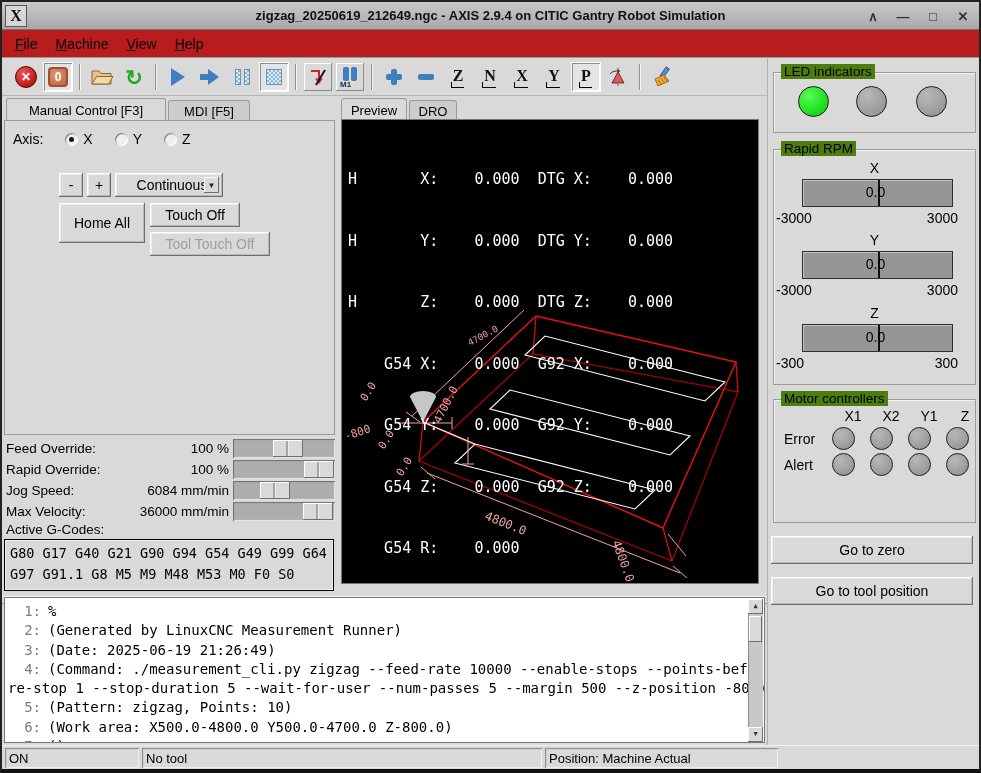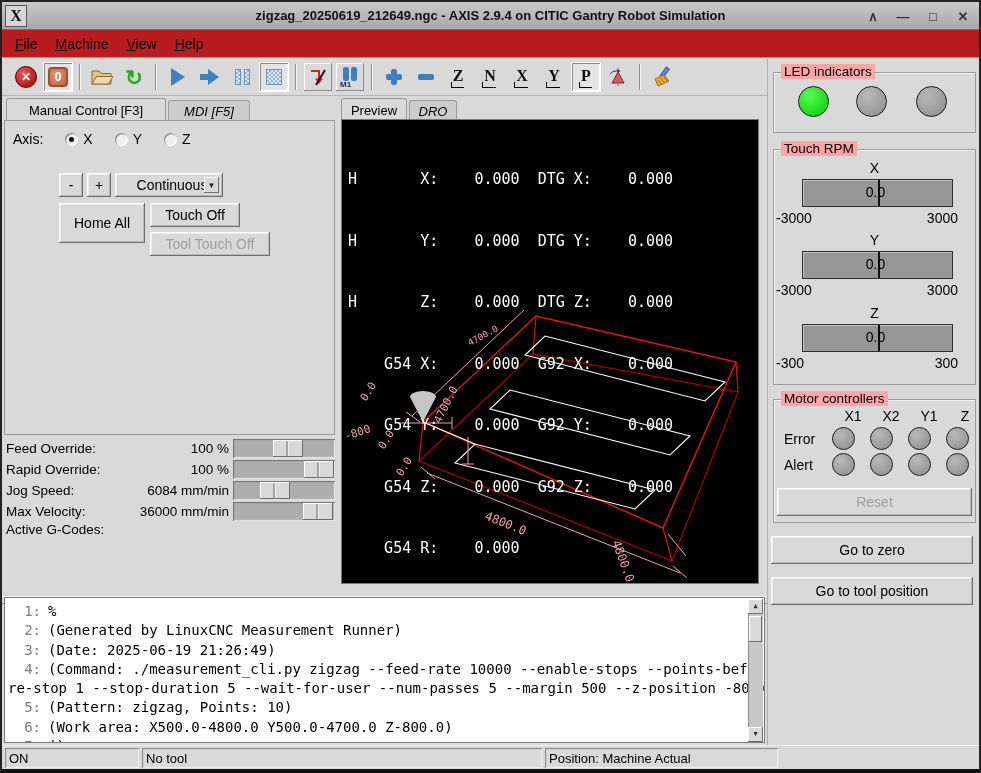--- a/index.html
+++ b/index.html
@@ -64,21 +64,21 @@
   .m1wrap { position:relative; width:20px; height:20px; }
   .m1wrap .b1,.m1wrap .b2 { position:absolute; top:0; width:6px; height:14px; background:#3f7fbf; border-radius:2px; }
   .m1wrap .b1 { left:3px; } .m1wrap .b2 { left:11px; }
   .m1wrap .m1txt { position:absolute; left:0; bottom:-2px; font-size:8px; font-weight:bold; color:#102a44; }
 
   
   .left-panel { position:absolute; left:2px; top:96px; width:333px; height:497px; }
   .tab { position:absolute; top:0; height:23px; background:#d9d9d9; border:1px solid #9a9a9a;
          border-bottom:none; border-radius:3px 3px 0 0; font-size:13px; display:flex;
          align-items:center; justify-content:center; }
-  .tab.inactive { top:2px; height:21px; background:#cccccc;font-style:italic; }
+  .tab.inactive { top:2px; height:21px; background:#cccccc; }
   .nb-frame { position:absolute; left:0; top:22px; width:331px; border:1px solid #9a9a9a; background:#d9d9d9; }
   .mc-frame { height:315px; }
 
   .axis-row { position:absolute; left:8px; top:10px; display:flex; align-items:center; font-size:14px; }
   .radio { width:13px; height:13px; border-radius:50%; background:#efefef;
            box-shadow: inset 1px 1px 1px #7d7d7d, inset -1px -1px 1px #ffffff; margin:0 5px 0 22px;
            display:flex; align-items:center; justify-content:center; }
   .radio .dot { width:5px; height:5px; border-radius:50%; background:#111; display:none; }
   .radio.sel .dot { display:block; }
 
@@ -128,21 +128,21 @@
   .sb-btn { position:absolute; left:0; width:15px; height:15px; background:#d9d9d9;
             box-shadow: inset -1px -1px 0 #6e6e6e, inset 1px 1px 0 #fff;
             display:flex; align-items:center; justify-content:center; font-size:7px; color:#333; }
   .sb-thumb { position:absolute; left:1px; top:17px; width:13px; height:26px; background:#d9d9d9;
               box-shadow: inset -1px -1px 0 #6e6e6e, inset 1px 1px 0 #fff; }
 
   
   .right-panel { position:absolute; left:765px; top:57px; width:216px; height:712px; background:#d9d9d9;
                  border-left:1px solid #b0b0b0; }
   .group { position:absolute; border:1px solid #9b9b9b; box-shadow:1px 1px 0 #f2f2f2 inset; }
-  .group-label { position:absolute; top:-9px; left:7px; background:#fca5a5; padding:0 3px; font-size:13.5px; }
+  .group-label { position:absolute; top:-9px; left:7px; background:#4d7c0f; padding:0 3px; font-size:13.5px; }
   .led { border-radius:50%; border:1.5px solid #1c1c1c; }
   .led.on  { background:radial-gradient(circle at 35% 30%, #55ff55, #00c800); }
   .led.off { background:radial-gradient(circle at 35% 30%, #b8b8b8, #8d8d8d); }
   .gauge-axis { position:absolute; width:100%; text-align:center; font-size:14px; }
   .gauge { position:absolute; left:28px; width:151px; height:28px; background:#969696;
            border:1px solid #2e2e2e; box-shadow:inset 1px 1px 0 #c4c4c4; }
   .gauge .zero { position:absolute; left:50%; top:0; width:2px; height:100%; background:#111; }
   .gauge .gval { position:absolute; left:0; right:4px; top:4px; text-align:center; font-size:14px; color:#000; }
   .gauge-range { position:absolute; left:2px; width:182px; display:flex; justify-content:space-between; font-size:14px; }
   .mc-head { position:absolute; display:flex; font-size:14px; font-weight:normal; }
@@ -326,20 +326,24 @@
     </div>
     <div class="slider-row" style="top:403px;">
       <span class="lab">Max Velocity:</span>
       <span class="val">36000 mm/min</span>
       <div class="trough">
           <div class="handle" style="left:70px;"></div>
         </div>
     </div>
 
     <div class="gcodes-label">Active G-Codes:</div>
+    <div class="gcodes-box">
+      <div>G80 G17 G40 G21 G90 G94 G54 G49 G99 G64</div>
+      <div>G97 G91.1 G8 M5 M9 M48 M53 M0 F0 S0</div>
+    </div>
   </div>
 
   <div class="center-panel">
     <div class="tab" style="left:4px; width:66px;">Preview</div>
     <div class="tab inactive" style="left:72px; width:48px;">DRO</div>
     <div class="canvas">
       <svg width="418" height="465" viewBox="0 0 418 465">
 
         <path d="M77 341 L191 234 L396 272 L330 441 Z" fill="none" stroke="#b00000" stroke-width="1.2"></path>
 
@@ -431,21 +435,21 @@
   <div class="right-panel">
 
     <div class="group" style="left:5px; top:13px; width:203px; height:61px;">
       <span class="group-label">LED indicators</span>
       <div class="led on" style="position:absolute; left:24px;  top:13px; width:31px; height:31px;"></div>
       <div class="led off" style="position:absolute; left:82px;  top:13px; width:31px; height:31px;"></div>
       <div class="led off" style="position:absolute; left:142px; top:13px; width:31px; height:31px;"></div>
     </div>
 
     <div class="group" style="left:5px; top:90px; width:203px; height:236px;">
-      <span class="group-label">Touch RPM</span>
+      <span class="group-label">Rapid RPM</span>
       <div class="gauge-axis" style="top:10px;">X</div>
       <div class="gauge" style="top:29px;">
         <div class="zero"></div>
           <div class="gval">0.0</div>
       </div>
       <div class="gauge-range" style="top:60px;">
         <span>-3000</span>
           <span>3000</span>
       </div>
       <div class="gauge-axis" style="top:82px;">Y</div>
@@ -483,21 +487,20 @@
         <span class="led off mc-led"></span>
         <span class="led off mc-led"></span>
       </div>
       <div class="mc-row" style="left:0; top:53px;">
         <span class="mc-label">Alert</span>
         <span class="led off mc-led"></span>
         <span class="led off mc-led"></span>
         <span class="led off mc-led"></span>
         <span class="led off mc-led"></span>
       </div>
-      <div class="btn disabled panel-btn" style="left:3px; top:88px; width:195px;">Reset</div>
     </div>
 
     <div class="btn panel-btn" style="left:3px; top:477px; width:202px;">Go to zero</div>
     <div class="btn panel-btn" style="left:3px; top:518px; width:202px;">Go to tool position</div>
   </div>
 
   <div class="statusbar">
     <div class="status-cell" style="left:3px; width:134px;">ON</div>
     <div class="status-cell" style="left:140px; width:400px;">No tool</div>
     <div class="status-cell" style="left:543px; width:233px;">Position: Machine Actual</div>

